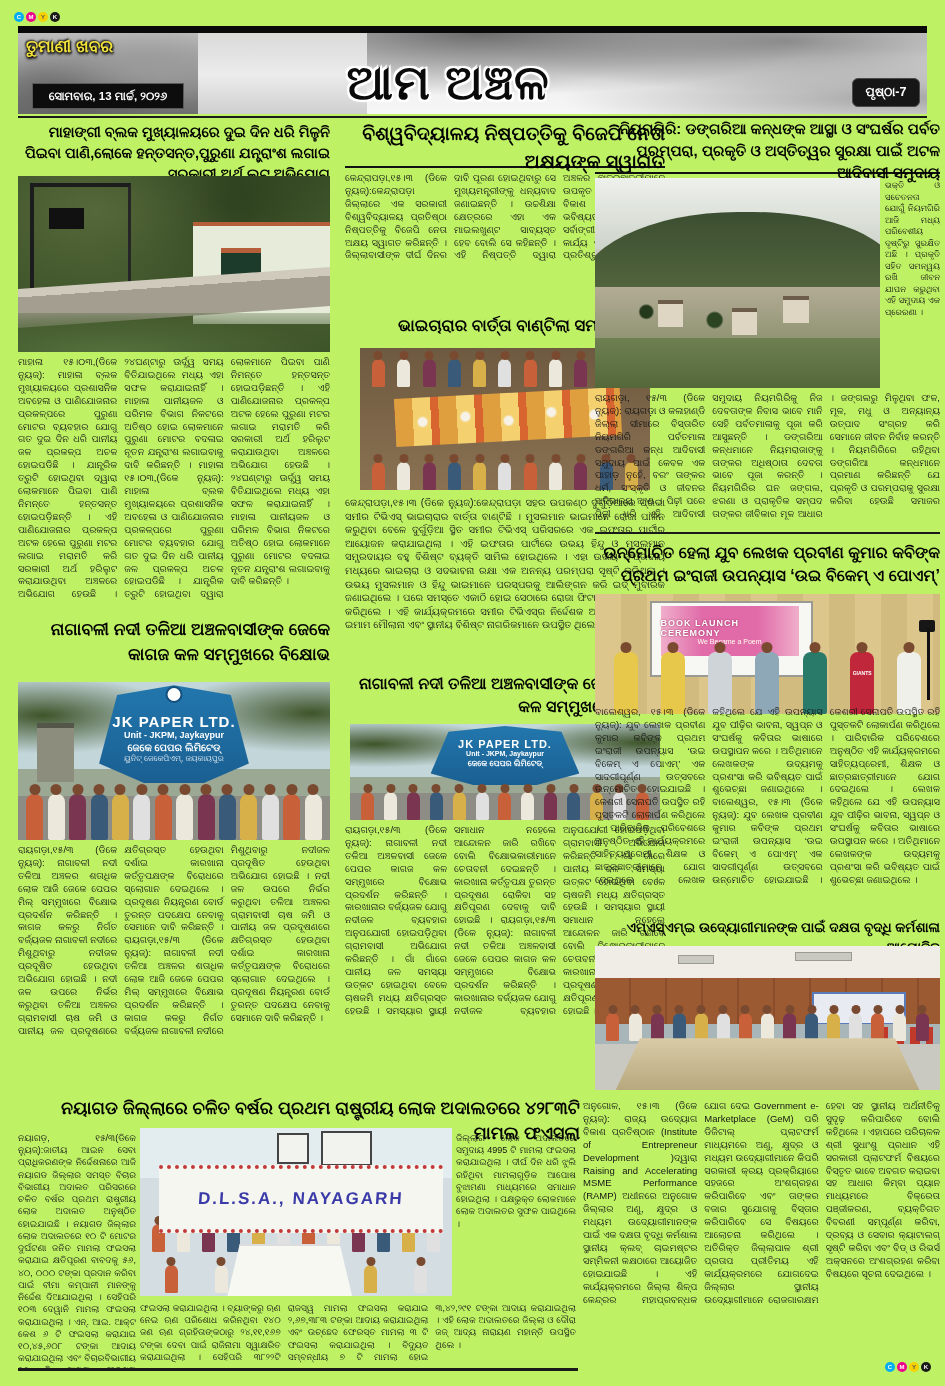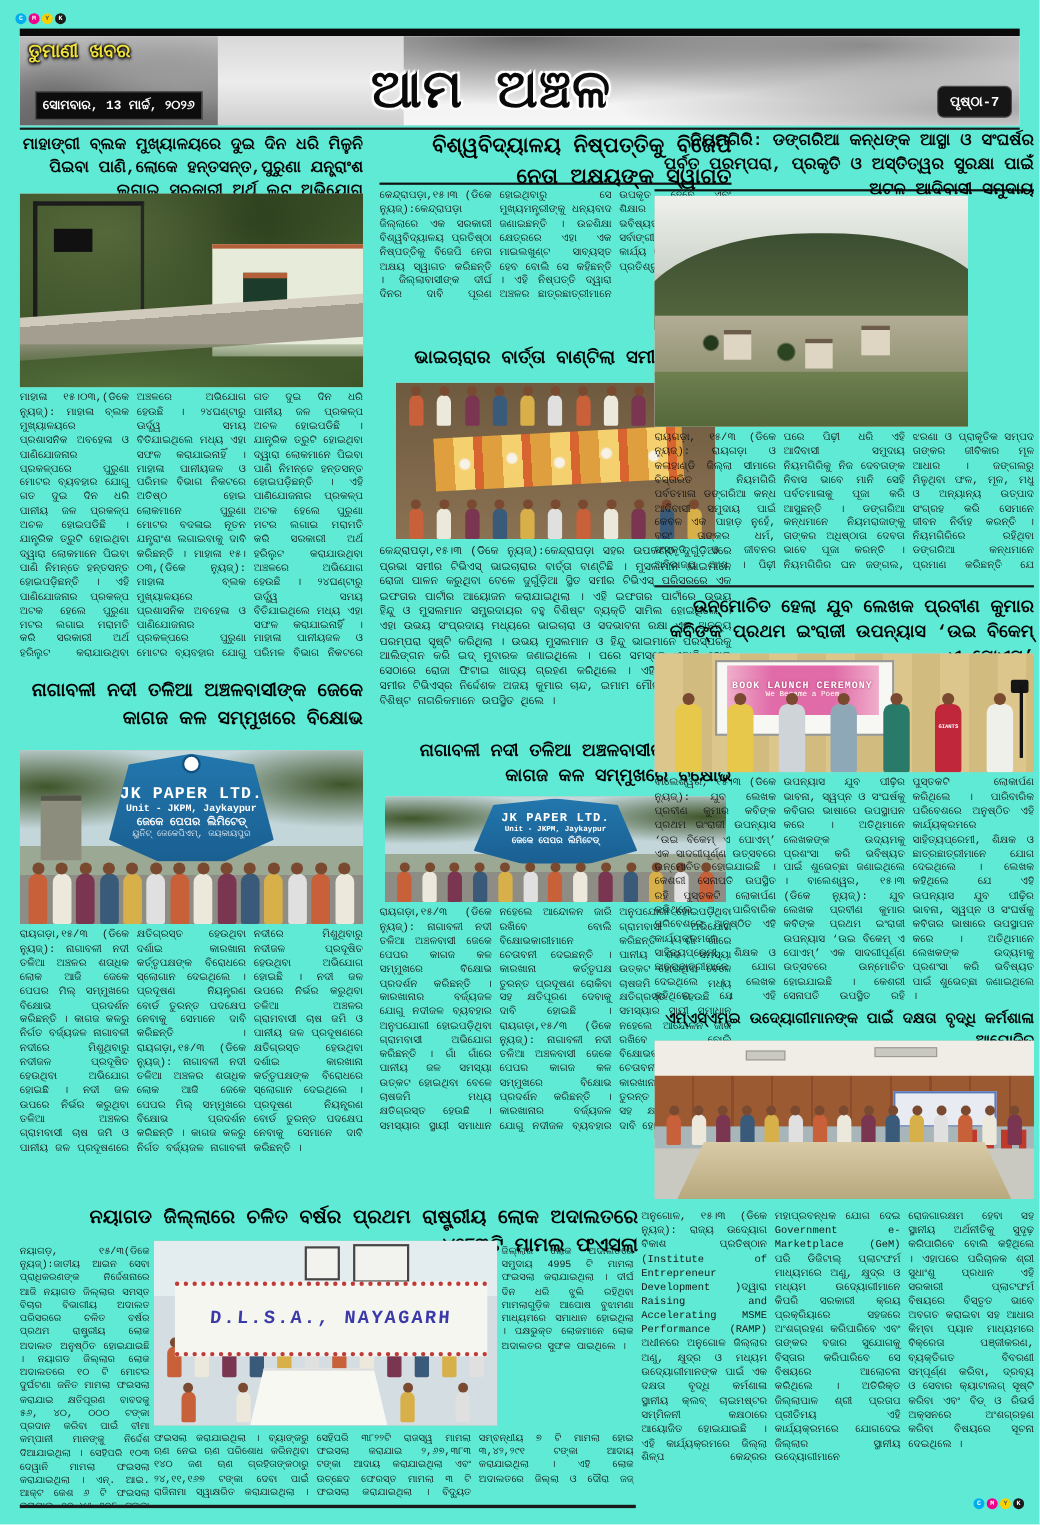--- a/index.html
+++ b/index.html
@@ -1,17 +1,17 @@
 <!DOCTYPE html>
 <html><head>
 <meta charset="utf-8">
 <style>
   html,body{margin:0;padding:0;background:#ffffff;}
-  .page{position:relative;width:945px;height:1386px;background:#5eead4;overflow:hidden;
-        font-family:Liberation Mono, monospace;}
+  .page{position:relative;width:945px;height:1386px;background:#bef264;overflow:hidden;
+        font-family:Liberation Sans, sans-serif;}
   .abs{position:absolute;}
   
   .cmyk{display:flex;gap:2px;}
   .cmyk i{width:10px;height:10px;border-radius:50%;font-style:normal;font-size:6px;line-height:10px;
           text-align:center;color:#fff;font-weight:bold;}
   
   .masthead{left:18px;top:26px;width:909px;height:88px;background:
       linear-gradient(180deg,#0a0a0a 0,#0a0a0a 7px,#d9d9d9 7px,#ececec 55%,#cfcfcf 100%);
       overflow:hidden;}
   .mast-photo{position:absolute;left:0;top:7px;width:180px;height:81px;background:
@@ -290,28 +290,29 @@
 
   <div class="photo" style="left:595px;top:178px;width:285px;height:210px">
     <div class="mt-sky"></div>
     <div class="mt-ridge"></div>
     <div class="mt-village"></div>
     <div class="mt-house" style="left:22%;top:58%"></div>
     <div class="mt-house" style="left:48%;top:62%"></div>
     <div class="mt-house" style="left:66%;top:56%"></div>
     <div class="mt-field"></div>
   </div>
+  <div class="abs body f85" style="left:885px;top:180px;width:55px;height:206px">ଭକ୍ତି ଓ ସଚେତନତା ଯୋଗୁଁ ନିୟମଗିରି ଆଜି ମଧ୍ୟ ପରିବେଶୀୟ ଦୃଷ୍ଟିରୁ ସୁରକ୍ଷିତ ଅଛି । ପ୍ରକୃତି ସହିତ ସମନ୍ୱୟ ରଖି ଜୀବନ ଯାପନ କରୁଥିବା ଏହି ସମୁଦାୟ ଏକ ପ୍ରେରଣା ।</div>
 
   <div class="abs body cols3 f95" style="left:595px;top:392px;width:345px;height:138px">ରାୟଗଡ଼ା, ୧୫/୩ (ଡିକେ ନ୍ୟୁଜ୍): ରାୟଗଡ଼ା ଓ କଳାହାଣ୍ଡି ଜିଲ୍ଲା ସୀମାରେ ବିସ୍ତାରିତ ନିୟମଗିରି ପର୍ବତମାଳା ଡଙ୍ଗରିଆ କନ୍ଧ ଆଦିବାସୀ ସମୁଦାୟ ପାଇଁ କେବଳ ଏକ ପାହାଡ଼ ନୁହେଁ, ବରଂ ତାଙ୍କର ଧର୍ମ, ସଂସ୍କୃତି ଓ ଜୀବନର ଅବିଭାଜ୍ୟ ଅଂଶ । ପିଢ଼ୀ ପରେ ପିଢ଼ୀ ଧରି ଏହି ଆଦିବାସୀ ସମୁଦାୟ ନିୟମଗିରିକୁ ନିଜ ଦେବତାଙ୍କ ନିବାସ ଭାବେ ମାନି ସେହି ପର୍ବତମାଳାକୁ ପୂଜା କରି ଆସୁଛନ୍ତି । ଡଙ୍ଗରିଆ କନ୍ଧମାନେ ନିୟମରାଜାଙ୍କୁ ତାଙ୍କର ଅଧିଷ୍ଠାତା ଦେବତା ଭାବେ ପୂଜା କରନ୍ତି । ନିୟମଗିରିର ଘନ ଜଙ୍ଗଲ, ଝରଣା ଓ ପ୍ରାକୃତିକ ସମ୍ପଦ ତାଙ୍କର ଜୀବିକାର ମୂଳ ଆଧାର । ଜଙ୍ଗଲରୁ ମିଳୁଥିବା ଫଳ, ମୂଳ, ମଧୁ ଓ ଅନ୍ୟାନ୍ୟ ଉତ୍ପାଦ ସଂଗ୍ରହ କରି ସେମାନେ ଜୀବନ ନିର୍ବାହ କରନ୍ତି । ନିୟମଗିରିରେ ରହିଥିବା ଡଙ୍ଗରିଆ କନ୍ଧମାନେ ପ୍ରମାଣ କରିଛନ୍ତି ଯେ ପ୍ରକୃତି ଓ ପରମ୍ପରାକୁ ସୁରକ୍ଷା କରିବା ହେଉଛି ସମାଜର ସ୍ୱାସ୍ଥ୍ୟ ଓ ସମୃଦ୍ଧ ଭବିଷ୍ୟତ ପାଇଁ ଅତ୍ୟାବଶ୍ୟକ ।</div>
 
   <div class="abs rule" style="left:595px;top:532px;width:345px;height:2px"></div>
 
   <div class="abs hl" style="left:595px;top:541px;width:345px;height:52px;font-size:16px">ଉନ୍ମୋଚିତ ହେଲା ଯୁବ ଲେଖକ ପ୍ରବୀଣ କୁମାର କବିଙ୍କ ପ୍ରଥମ ଇଂରାଜୀ ଉପନ୍ୟାସ ‘ଉଇ ବିକେମ୍ ଏ ପୋଏମ୍’</div>
 
-  <div class="photo" style="left:595px;top:594px;width:345px;height:108px">
+  <div class="photo" style="left:595px;top:594px;width:345px;height:120px">
     <div class="bk-wall"></div>
     <div class="bk-board"></div>
     <div class="bk-banner">
       <div class="t1">BOOK LAUNCH CEREMONY</div>
       <div class="t2">We Became a Poem</div>
     </div>
     <div class="bk-cam"></div>
     <div class="bk-tripod"></div>
     <div class="crowd bk-crowd">
       <i></i>

